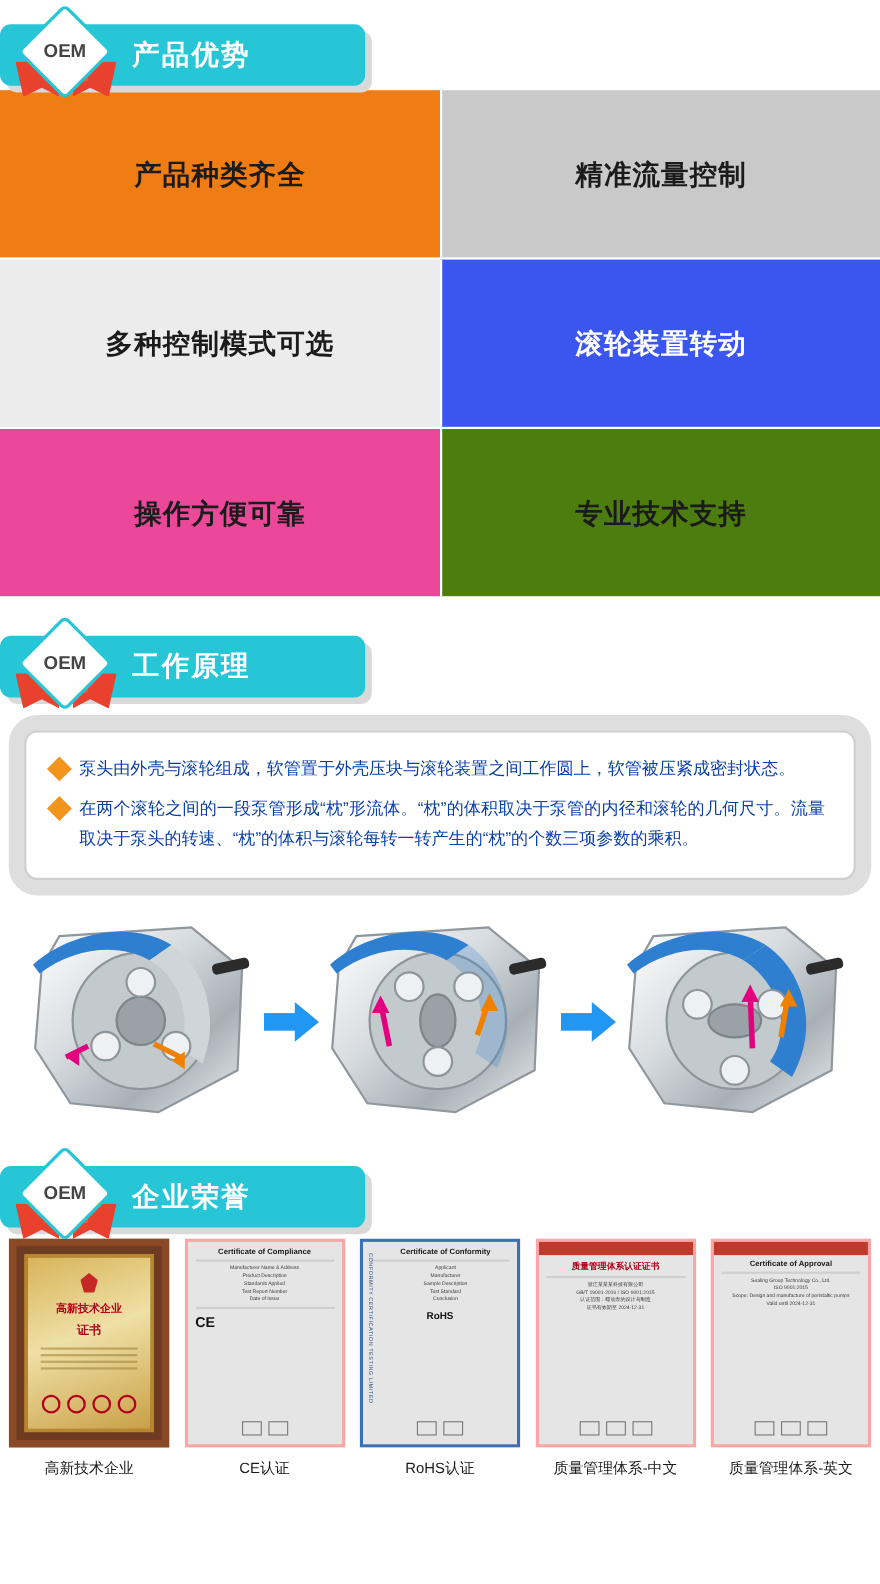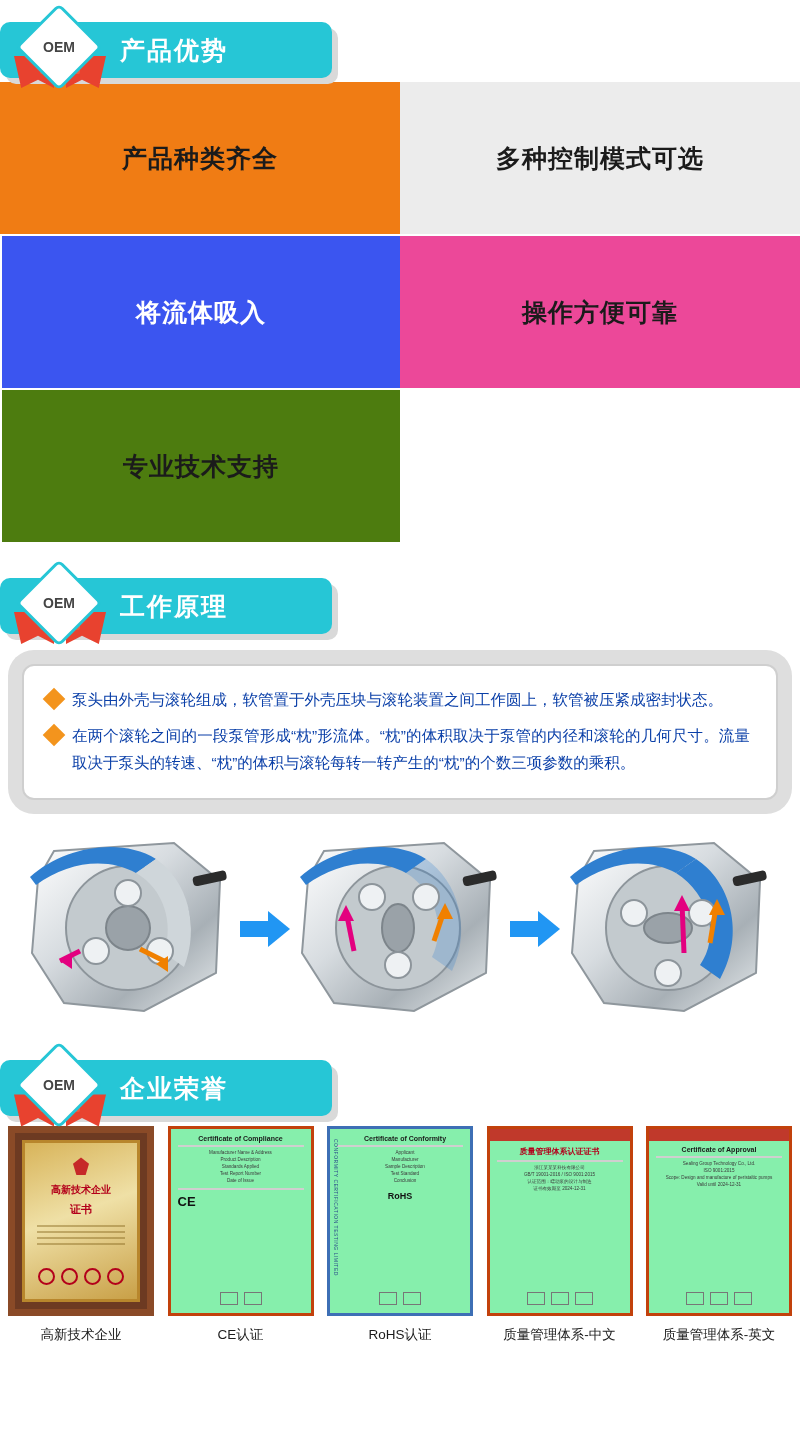--- a/index.html
+++ b/index.html
@@ -61,21 +61,21 @@
     transform: rotate(45deg);
     border-radius: 6px;
   }
   .badge .oem {
     position: absolute;
     left: 14px; top: 0px;
     width: 62px; height: 62px;
     line-height: 62px;
     text-align: center;
     color: #444444;
-    font-size: 14px;
+    font-size: 17px;
     font-weight: bold;
   }
   .badge .rib-l, .badge .rib-r {
     position: absolute;
     top: 40px;
     width: 40px; height: 32px;
     background: #e8422f;
   }
   .badge .rib-l { left: 0px;  clip-path: polygon(0 0, 100% 0, 100% 100%, 60% 74%, 18% 100%); }
   .badge .rib-r { left: 52px; clip-path: polygon(0 0, 100% 0, 82% 100%, 40% 74%, 0 100%); }
@@ -219,22 +219,22 @@
   .plaque-t1 { margin-top: 8px; font-size: 10px; color: #b3001b; font-weight: bold; }
   .plaque-t2 { margin-top: 5px; font-size: 11px; color: #b3001b; font-weight: bold; }
   .plaque-lines { margin-top: 8px; width: 78%; }
   .plaque-lines i { display:block; height:2px; background:#8a6a22; opacity:.45; margin-bottom:4px;}
   .plaque-seals { position:absolute; bottom: 14px; display:flex; gap:6px; }
   .plaque-seals u { display:block; width:17px;height:17px;border:2px solid #b3001b;border-radius:50%; }
 
   
   .paper {
     width: 100%; height: 100%;
-    background: #86efac;
-    border: 3px solid #c2410c;
+    background: #e5e5e5;
+    border: 3px solid #fca5a5;
     padding: 6px 7px;
     position: relative;
   }
   .paper.blue { border-color: #3d6fb5; }
   .paper .pttl { font-size: 7px; text-align: center; font-weight: bold; color: #1a1a1a; }
   .paper .pline { height: 2px; background: #cfcfcf; margin: 3px 0; }
   .paper .ptxt { font-size: 4.6px; line-height: 1.5; color: #3a3a3a; text-align: center; }
   .paper .pbadge {
     position: absolute; bottom: 8px; left: 0; right: 0;
     display: flex; justify-content: center; gap: 6px;
@@ -264,25 +264,28 @@
       <div class="diamond"></div>
       <div class="oem">OEM</div>
     </div>
     <div class="title">产品优势</div>
   </div>
 
   <div class="adv-grid">
     <div class="adv-cell c-orange">
       <span>产品种类齐全</span>
     </div>
+    <div class="adv-cell c-gray r">
+      <span>精准流量控制</span>
+    </div>
     <div class="adv-cell c-light">
       <span>多种控制模式可选</span>
     </div>
     <div class="adv-cell c-blue r">
-      <span>将流体吸入</span>
+      <span>滚轮装置转动</span>
     </div>
     <div class="adv-cell c-green">
       <span>操作方便可靠</span>
     </div>
     <div class="adv-cell c-dgray r">
       <span>专业技术支持</span>
     </div>
   </div>
 
   <div class="sec-head" style="margin-top:14px;">

